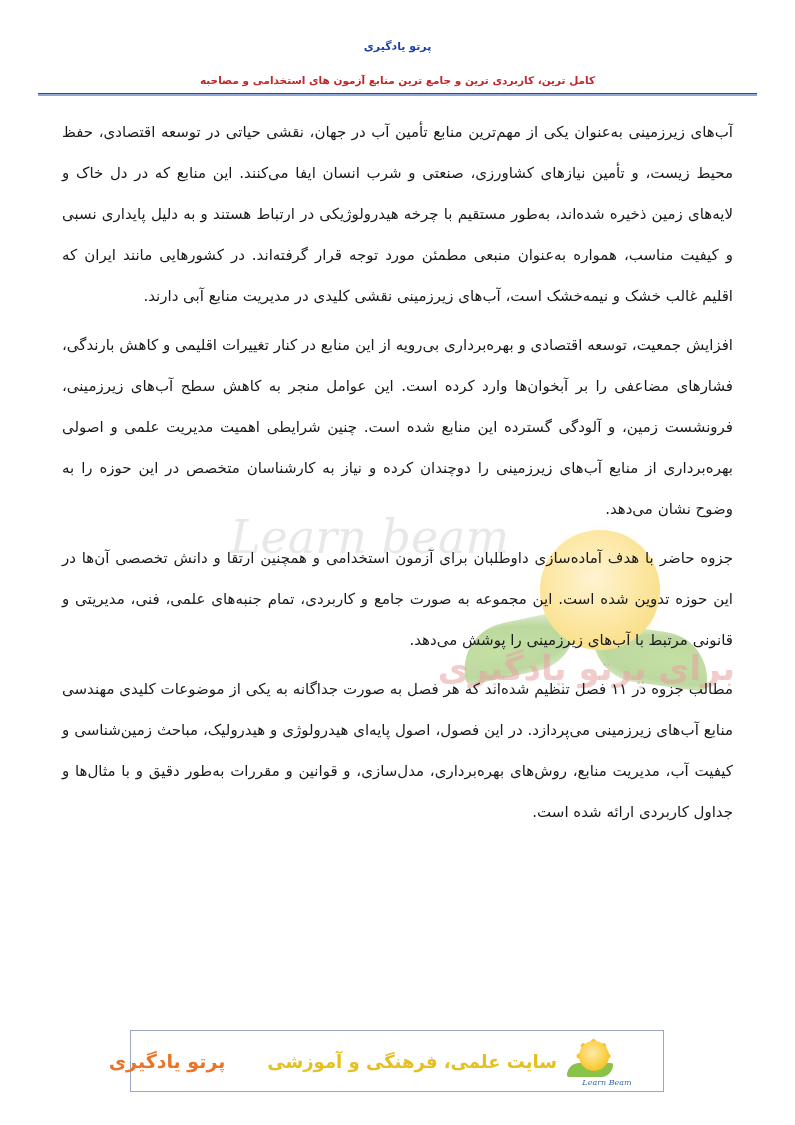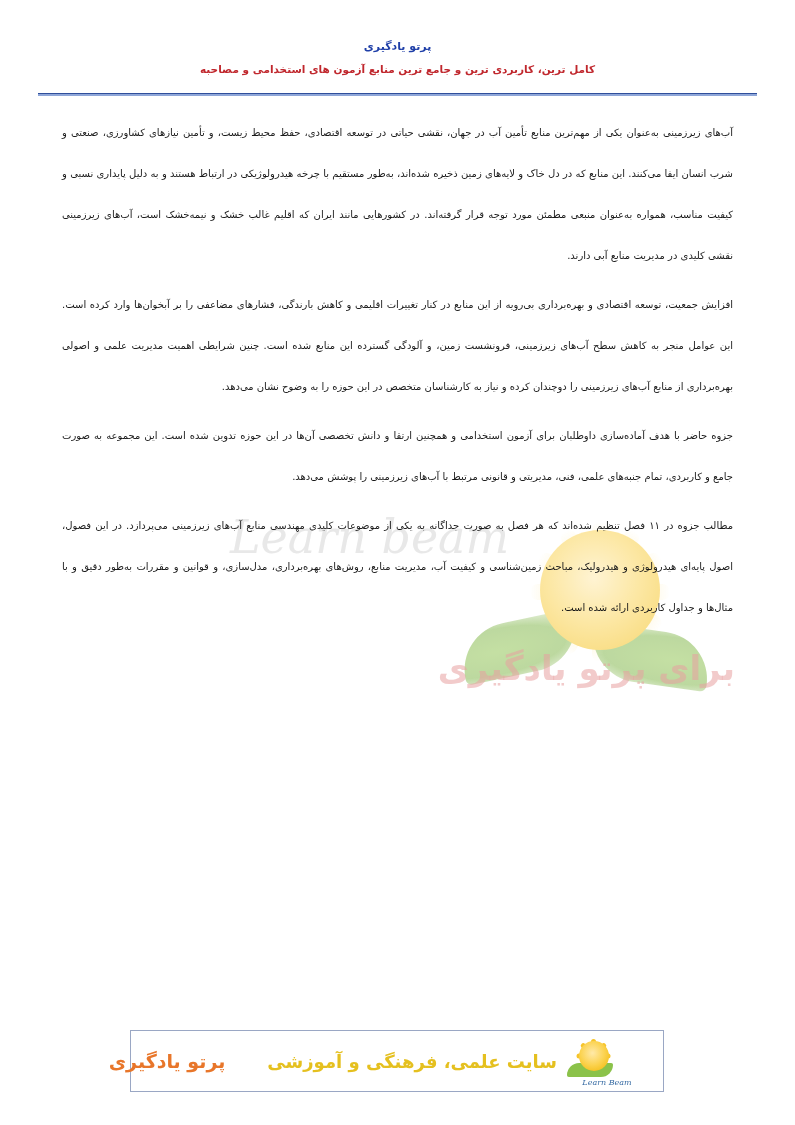--- a/index.html
+++ b/index.html
@@ -34,21 +34,21 @@
     font-size: 11px;
     font-weight: bold;
     line-height: 18px;
     letter-spacing: 0;
   }
   .doc-header .tagline {
     color: #c0272d;
     font-size: 10.5px;
     font-weight: bold;
     line-height: 18px;
-    margin-top: 4px;
+    margin-top: 15px;
   }
   .header-rule {
     position: absolute;
     top: 93px;
     left: 38px;
     right: 38px;
     height: 3px;
     background: linear-gradient(to bottom, #2f4f9b 0 1px, #8ea6d8 1px 3px);
   }
 
@@ -134,21 +134,21 @@
     top: 112px;
     right: 62px;
     left: 62px;
     direction: rtl;
     text-align: justify;
     text-align-last: right;
     z-index: 3;
   }
   .para {
     font-family: "DejaVu Sans", sans-serif;
-    font-size: 10px;
+    font-size: 15px;
     line-height: 41px;
     color: #1a1a1a;
     margin: 0 0 8px 0;
     text-align: justify;
     text-justify: inter-word;
   }
   .para.last-center {
     margin-bottom: 0;
   }
 

